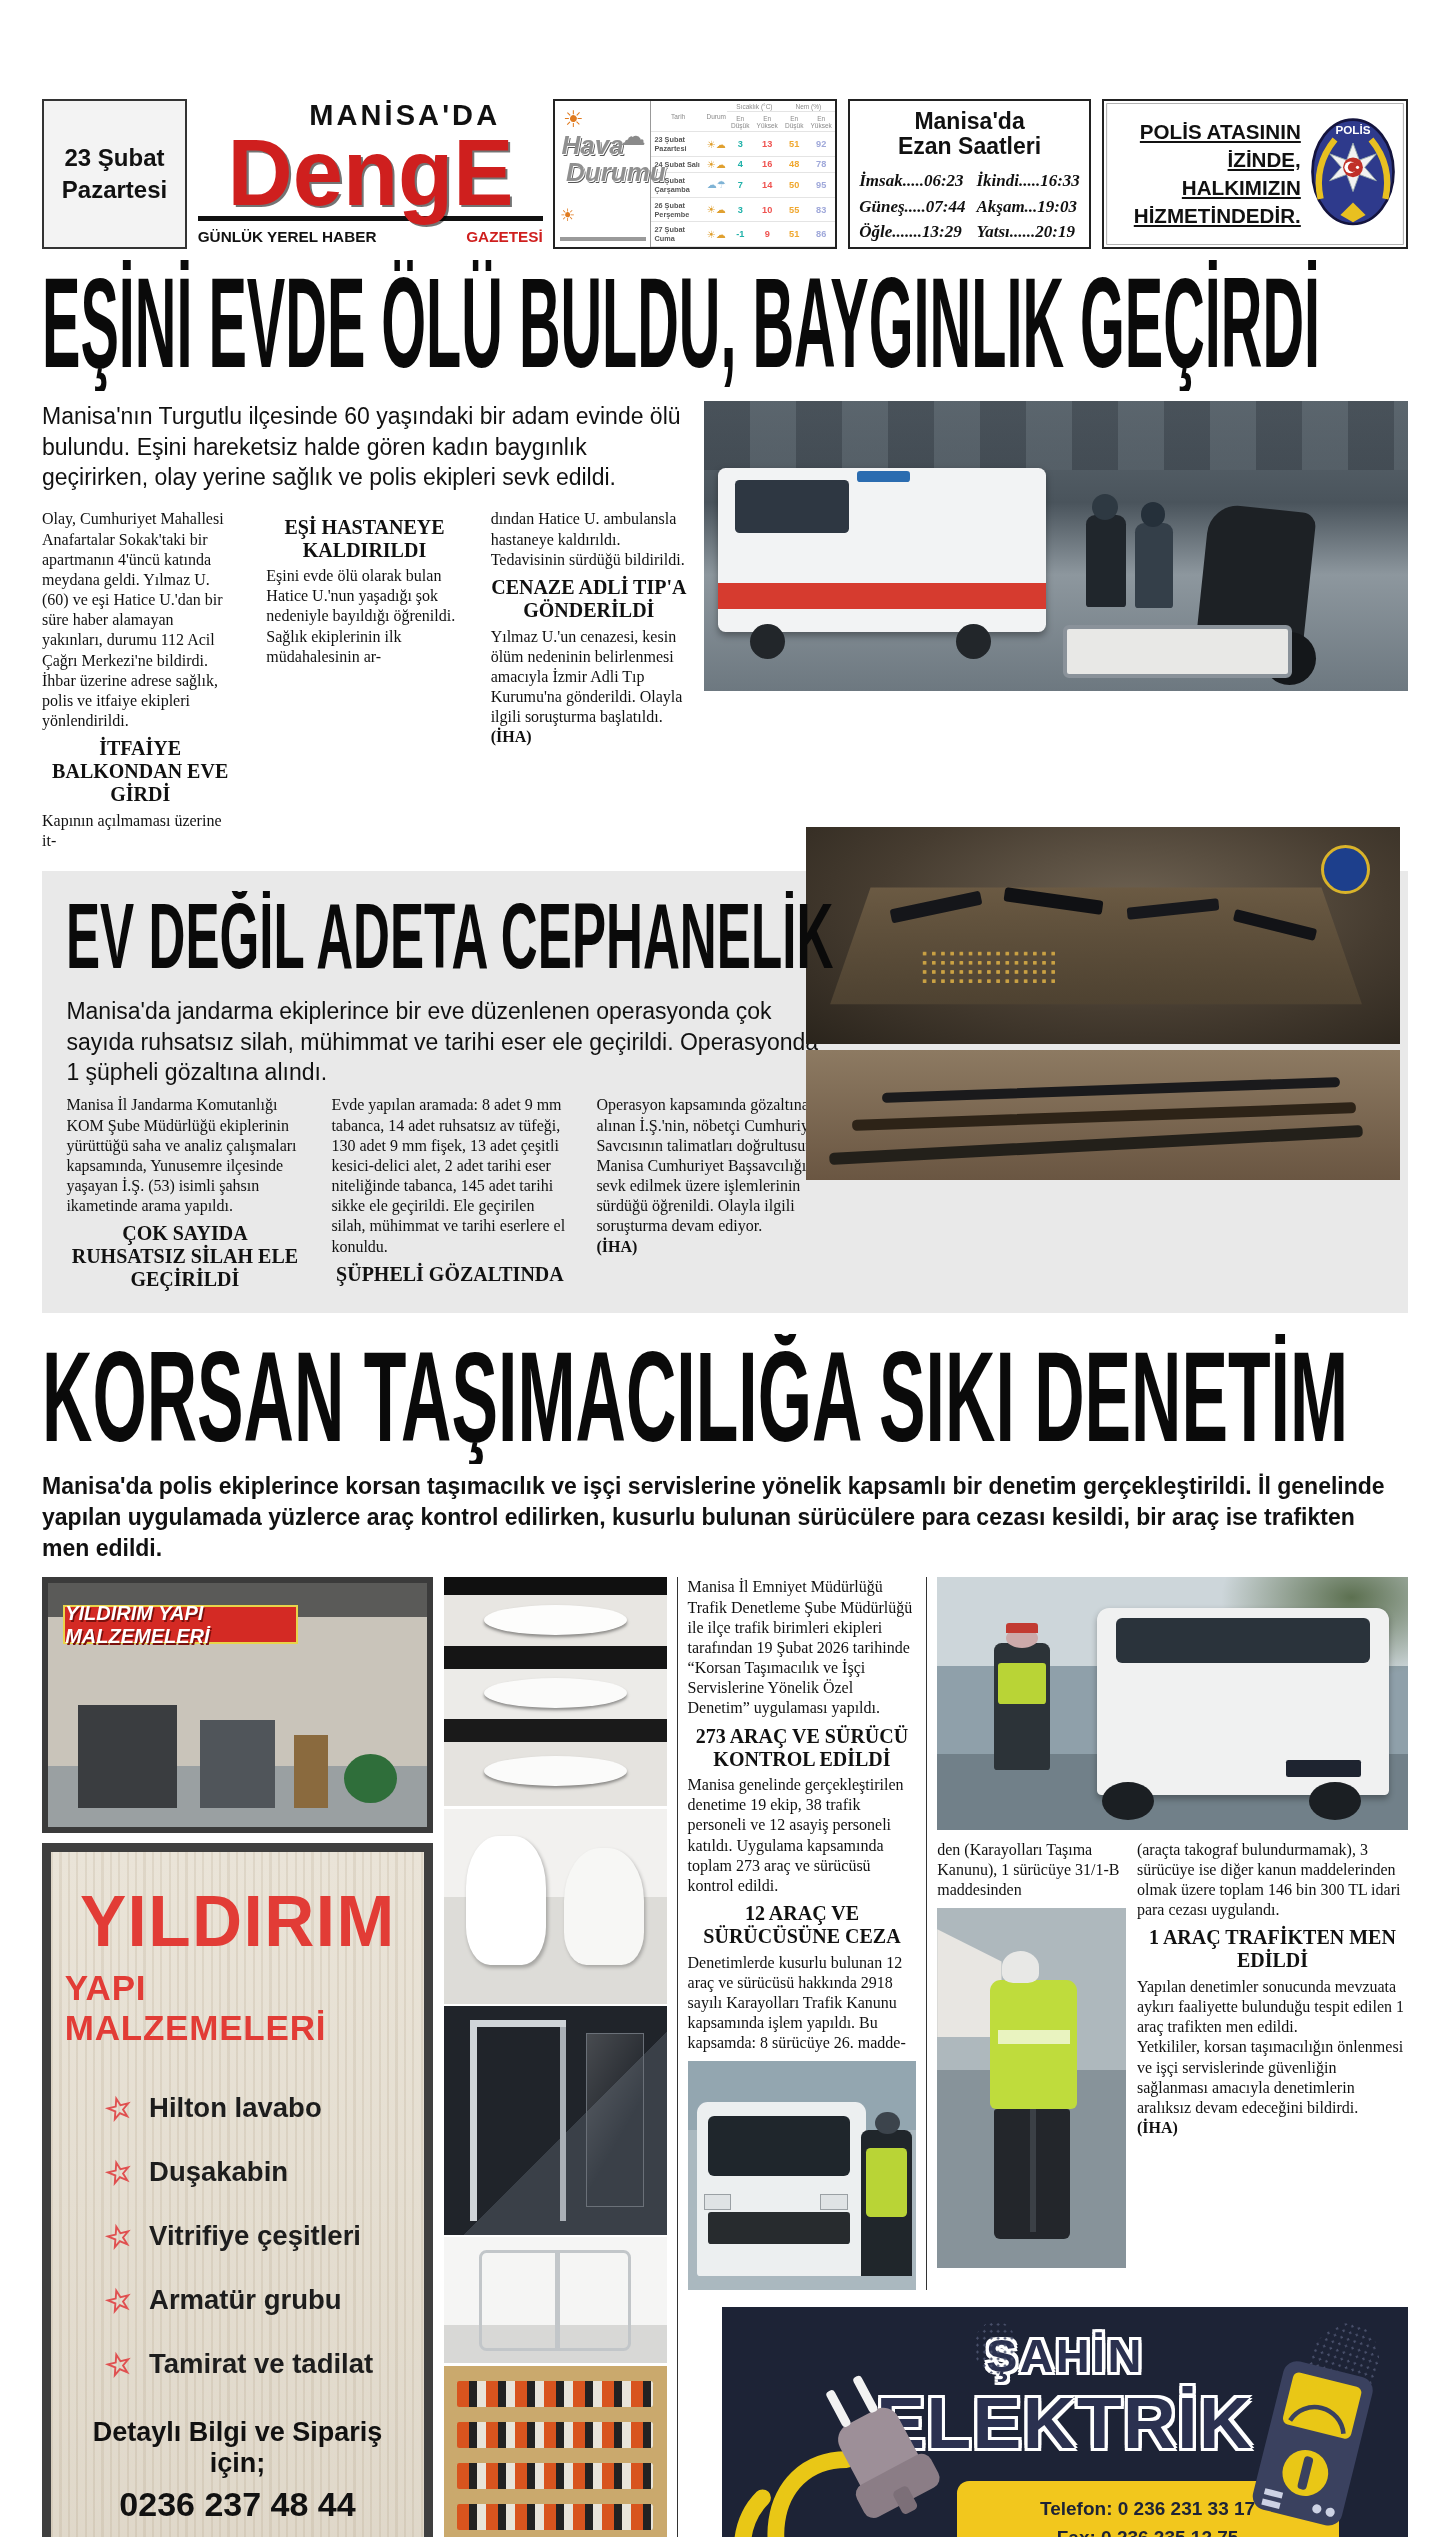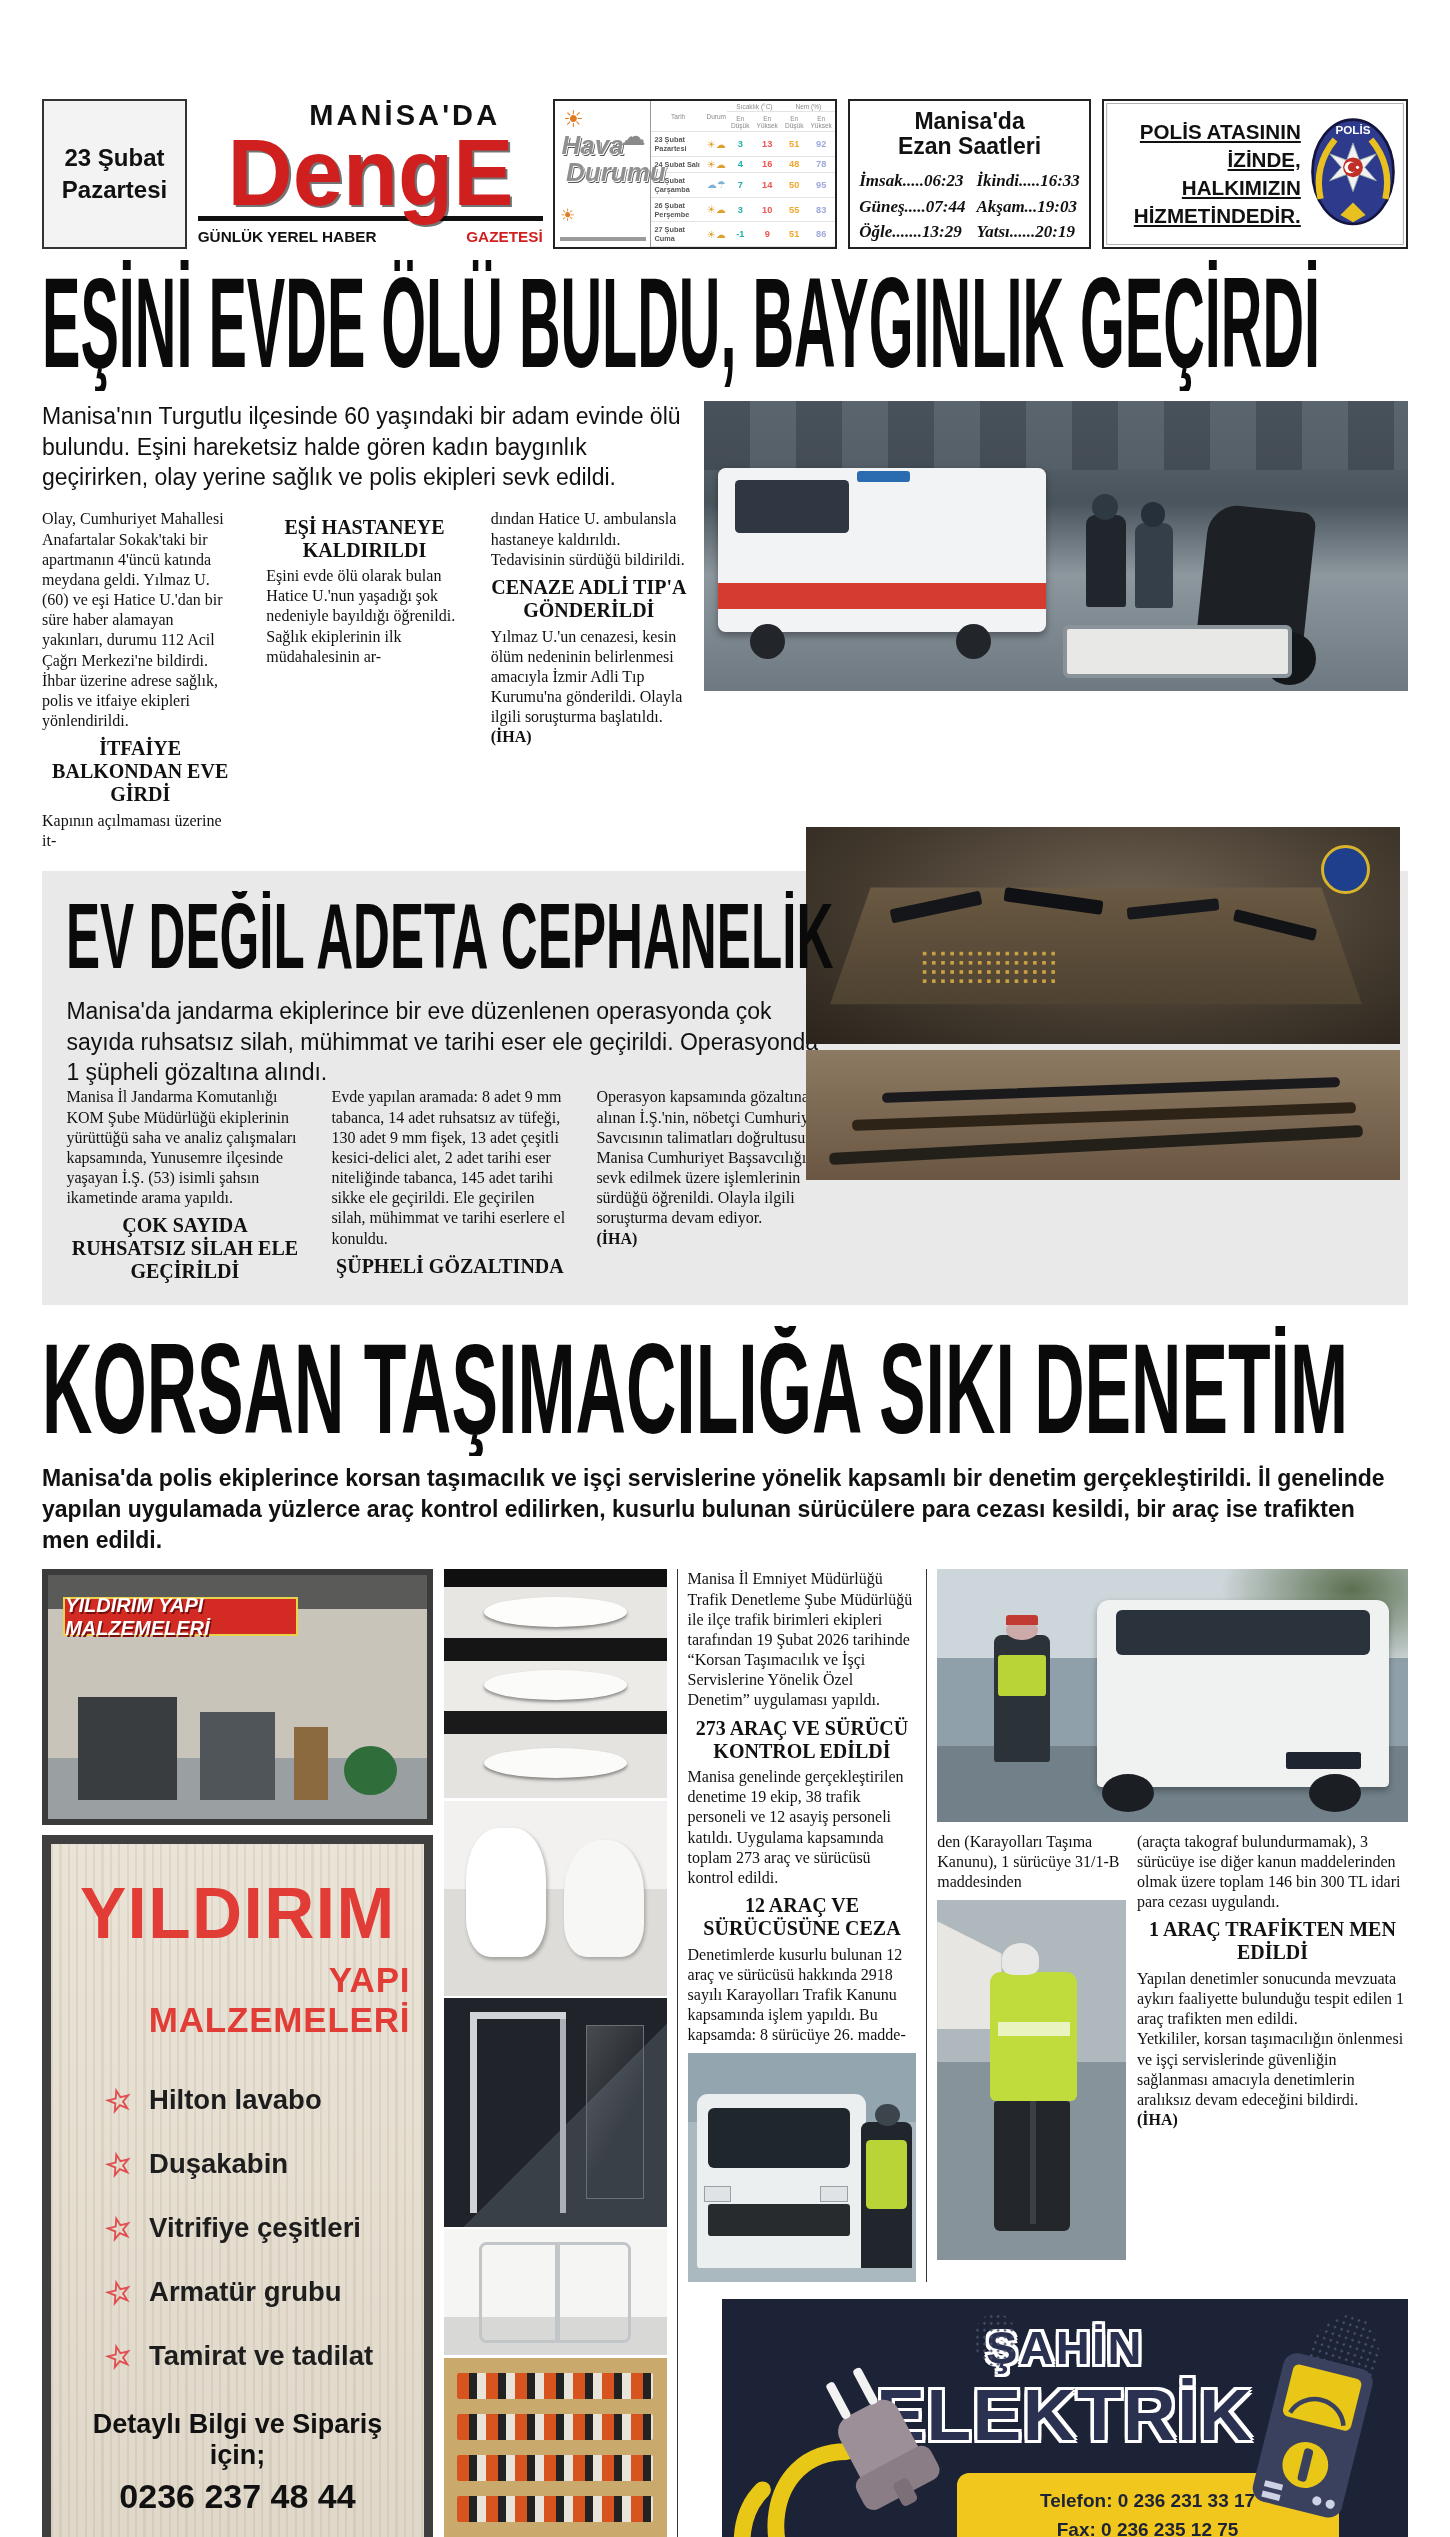--- a/index.html
+++ b/index.html
@@ -56,21 +56,21 @@
   .cols3 .col { flex:1; }
   .a1-photo { flex:1; height:290px; background:linear-gradient(180deg,#5f6a72 0%,#4a545c 35%,#8d979e 60%,#6d7880 100%); }
 
   
   .section2 { background:#e9e9e9; margin-top:20px; padding:20px 24.4px 17px 24.4px; position:relative; min-height:359px; }
   .a2-photo { position:absolute; right:7.6px; top:-44px; width:594px; height:353px; }
   .a2-photo .ph-top { position:absolute; inset:0 0 136px 0; background:radial-gradient(ellipse at 55% 35%, #6e6252 0%, #463c30 55%, #2a241c 100%); }
   .a2-photo .ph-bot { position:absolute; left:0; right:0; bottom:0; height:130px; background:linear-gradient(180deg,#8d7a62,#6a5642); }
   .hl2-wrap { height:96px; width:771px; }
   .a2-left { width:767px; }
-  .cols3.a2 { margin-top:0; }
+  .cols3.a2 { margin-top:8px; }
 
   
   .hl3-wrap { height:130px; margin-top:21.4px; }
   .lead3 { font-family:"Liberation Sans",sans-serif; font-weight:600; font-size:23px; line-height:1.35; margin:6.1px 0 13.7px 0; }
   .a3-grid { display:flex; gap:10.7px; }
   .colA { width:391px; }
   .colB { width:223px; display:flex; flex-direction:column; gap:2.3px; }
   .colRest { flex:1; border-left:0.8px solid #333; padding-left:9.2px; }
   .rest-row { display:flex; }
   .colC { width:238px; padding-right:9.2px; }
@@ -84,21 +84,21 @@
   .sf-sign { position:absolute; left:4%; top:9%; width:62%; height:16%; background:#d42a24; border:2.3px solid #e8d44a; color:#fff; font-family:"Liberation Sans",sans-serif; font-weight:bold; font-style:italic; font-size:20px; display:flex; align-items:center; justify-content:center; text-shadow:1.5px 1.5px 0 #7a100d; }
   .photo-vanrear { height:253px; background:linear-gradient(180deg,#cdd6da 0 35%, #8fa0aa 35% 70%, #718089 70% 100%); }
   .photo-fiat { height:229px; margin-top:7.6px; background:linear-gradient(180deg,#93a6b0 0 30%, #aab8bf 30% 100%); }
   .photo-officer { height:360px; margin-top:7.6px; background:linear-gradient(180deg,#aeb8bd 0 45%, #87939a 45% 100%); }
 
   
   .yildirim { margin-top:9.2px; border:9.2px solid #3f3f3f; height:884px; position:relative; padding:27.5px 13.7px 0 13.7px; background:
       repeating-linear-gradient(90deg, rgba(160,140,110,0.16) 0 2.3px, rgba(0,0,0,0) 2.3px 8.4px),
       linear-gradient(180deg,#eae4d8,#ddd5c6); }
   .y-title1 { text-align:center; font-family:"Liberation Sans",sans-serif; font-weight:bold; font-size:73px; color:#e23c36; letter-spacing:1.5px; transform:scaleX(0.95); }
-  .y-title2 { text-align:right; font-family:"Liberation Sans",sans-serif; font-weight:bold; font-size:35px; color:#e23c36; letter-spacing:0.8px; margin-top:6.1px; }
+  .y-title2 { text-align:left; font-family:"Liberation Sans",sans-serif; font-weight:bold; font-size:35px; color:#e23c36; letter-spacing:0.8px; margin-top:6.1px; }
   .y-list { margin:44px 0 0 40px; }
   .y-item { display:flex; align-items:center; gap:17px; margin-bottom:32px; font-family:"Liberation Sans",sans-serif; font-size:27.5px; font-weight:600; color:#1d1d1d; }
   .y-star { color:#e05050; font-size:30.5px; transform:rotate(-14deg); line-height:1; }
   .y-info { text-align:center; margin-top:37px; font-family:"Liberation Sans",sans-serif; font-weight:bold; }
   .y-info .l1 { font-size:27px; }
   .y-info .l2 { font-size:34px; margin-top:6.1px; }
 
   
   .b-seg { width:100%; }
   .b1 { height:229px; background:linear-gradient(180deg,#101010 0 8%, #e8e6e2 8% 30%, #151515 30% 40%, #ecebe8 40% 62%, #1a1a1a 62% 72%, #e5e3df 72% 100%); }

